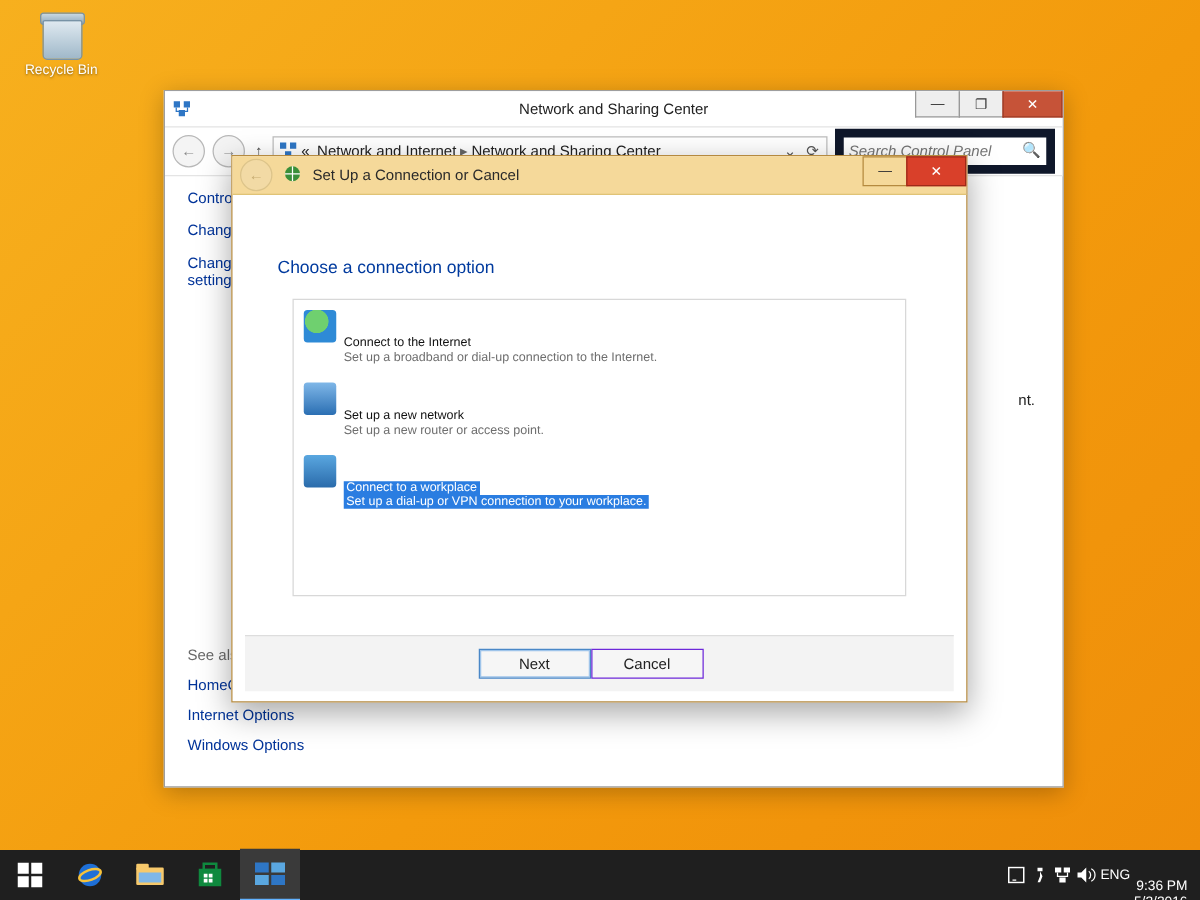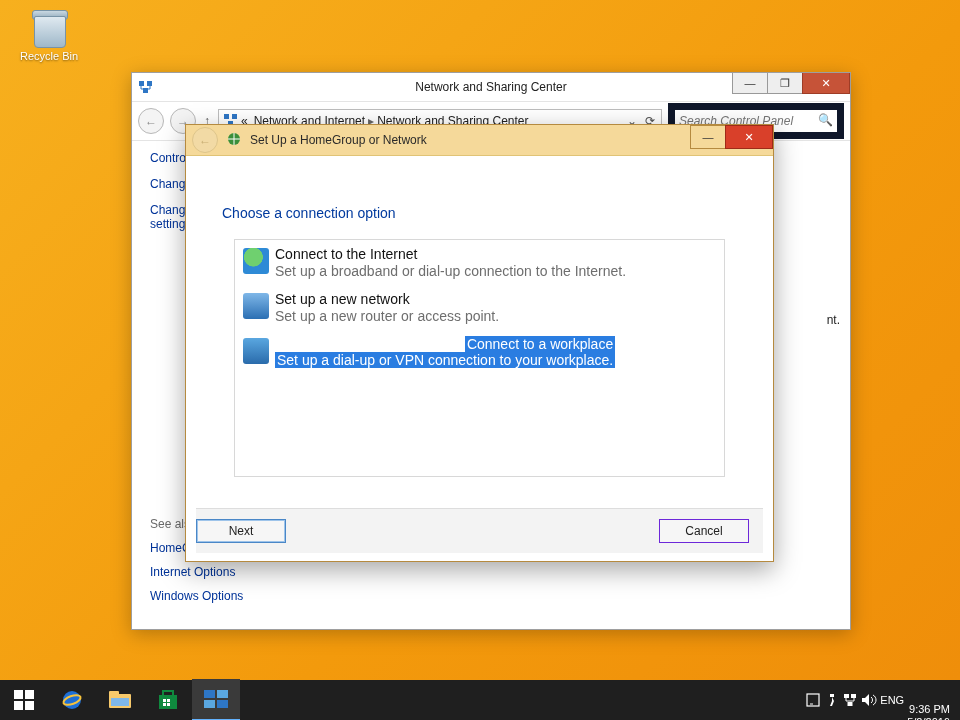--- a/index.html
+++ b/index.html
@@ -42,47 +42,47 @@
   .wiz-back{width:24px;height:24px;border:1px solid #c9b37e;border-radius:50%;display:flex;align-items:center;justify-content:center;color:#a58b55;background:#f0dcae;margin-left:6px;}
   .wiz-back.disabled{opacity:.55;}
   .wiz-tb-title{margin-left:8px;font-size:12px;color:#2a2a2a;}
   .wiz-wc{position:absolute;right:0;top:0;display:flex;}
   .wiz-wc .wc-btn{height:22px;border:1px solid #b58a3f;background:#f5d99a;}
   .wiz-wc .wc-btn.close{background:#d9402a;border-color:#9e2a18;}
   .wiz-body{position:absolute;left:10px;right:10px;top:70px;bottom:56px;background:#fff;}
   .wiz-heading{color:#003a9e;font-size:14px;margin:10px 0 18px 26px;}
   .option-list{margin:0 38px;border:1px solid #d8d8d8;height:236px;background:#fff;}
   .opt{display:flex;align-items:flex-start;padding:6px 6px;}
-  .opt.selected{outline:none;text-align:right;}
+  .opt.selected{outline:none;}
   .opt .oicon{width:26px;height:26px;margin:2px 6px 0 2px;flex:none;border-radius:3px;}
-  .opt .otxt{font-size:14px;}
+  .opt .otxt{font-size:10px;margin-top:23px;}
   .opt .ot-title{color:#111;margin-bottom:1px;}
   .opt .ot-sub{color:#6e6e6e;}
   .opt.selected .ot-title,.opt.selected .ot-sub{background:#2a7de1;color:#fff;display:inline-block;padding:0 2px;}
   .opt.selected .ot-title{margin-bottom:0;}
   .ic-globe{background:radial-gradient(circle at 40% 35%,#6fd06f 0 40%,#2e8ad6 42% 100%);}
   .ic-router{background:linear-gradient(#7fb7e8,#2b6fb3);}
   .ic-brief{background:linear-gradient(#5aa7e0,#2a6bab);}
   
-  .wiz-footer{position:absolute;left:10px;right:10px;bottom:8px;height:44px;background:#f3f3f3;border-top:1px solid #ddd;display:flex;align-items:center;justify-content:space-between;gap:0;padding-right:14px;}
+  .wiz-footer{position:absolute;left:10px;right:10px;bottom:8px;height:44px;background:#f3f3f3;border-top:1px solid #ddd;display:flex;align-items:center;justify-content:center;gap:0;padding-right:14px;}
   .wbtn{min-width:64px;height:22px;border:1px solid #6d28d9;background:#f6f6f6;font-size:12px;color:#222;display:inline-flex;align-items:center;justify-content:center;padding:0 12px;}
   .wbtn.default{border:1px solid #4a87c7;box-shadow:0 0 0 1px #9ec4ea inset;}
   
   .taskbar{position:absolute;left:0;bottom:0;width:960px;height:40px;background:#1f1f1f;display:flex;align-items:center;color:#fff;}
   .tb-item{width:48px;height:40px;display:flex;align-items:center;justify-content:center;}
   .tb-item.active{background:#3a3a3a;border-bottom:2px solid #63b3ff;}
   .tray{margin-left:auto;display:flex;align-items:center;gap:3px;padding-right:10px;font-size:11px;}
   .tray .clock{text-align:right;line-height:13px;margin-top:31px;}
   .tray svg{display:block;}
   .start{width:48px;height:40px;display:flex;align-items:center;justify-content:center;}
   .start svg{width:20px;height:20px;}
   
   .svg16{width:16px;height:16px;}
   
-  .stray{position:absolute;right:10px;top:240px;font-size:12px;color:#222;}
+  .stray{position:absolute;right:22px;top:240px;font-size:12px;color:#222;}
 </style>
 </head>
 <body>
 
 <div class="desktop">
   <div class="desktop-icon">
     <div class="bin">
       <div class="bin-lid"></div>
         <div class="bin-body"></div>
     </div>
@@ -153,21 +153,21 @@
 
   <div class="wizard">
     <div class="wiz-tb">
       <div class="wiz-back disabled">←</div>
       <span style="margin-left:8px;">
         <svg class="svg16" viewBox="0 0 16 16">
             <circle cx="8" cy="8" r="6" fill="#3a8f3a"></circle>
             <path d="M8 2v12M2 8h12" stroke="#fff" stroke-width="1"></path>
           </svg>
       </span>
-      <span class="wiz-tb-title">Set Up a HomeGroup or Network</span>
+      <span class="wiz-tb-title">Set Up a Connection or Cancel</span>
       <div class="wiz-wc">
         <div class="wc-btn">—</div>
         <div class="wc-btn close">✕</div>
       </div>
     </div>
 
     <div class="wiz-body">
       <div class="wiz-heading">Choose a connection option</div>
 
       <div class="option-list">

